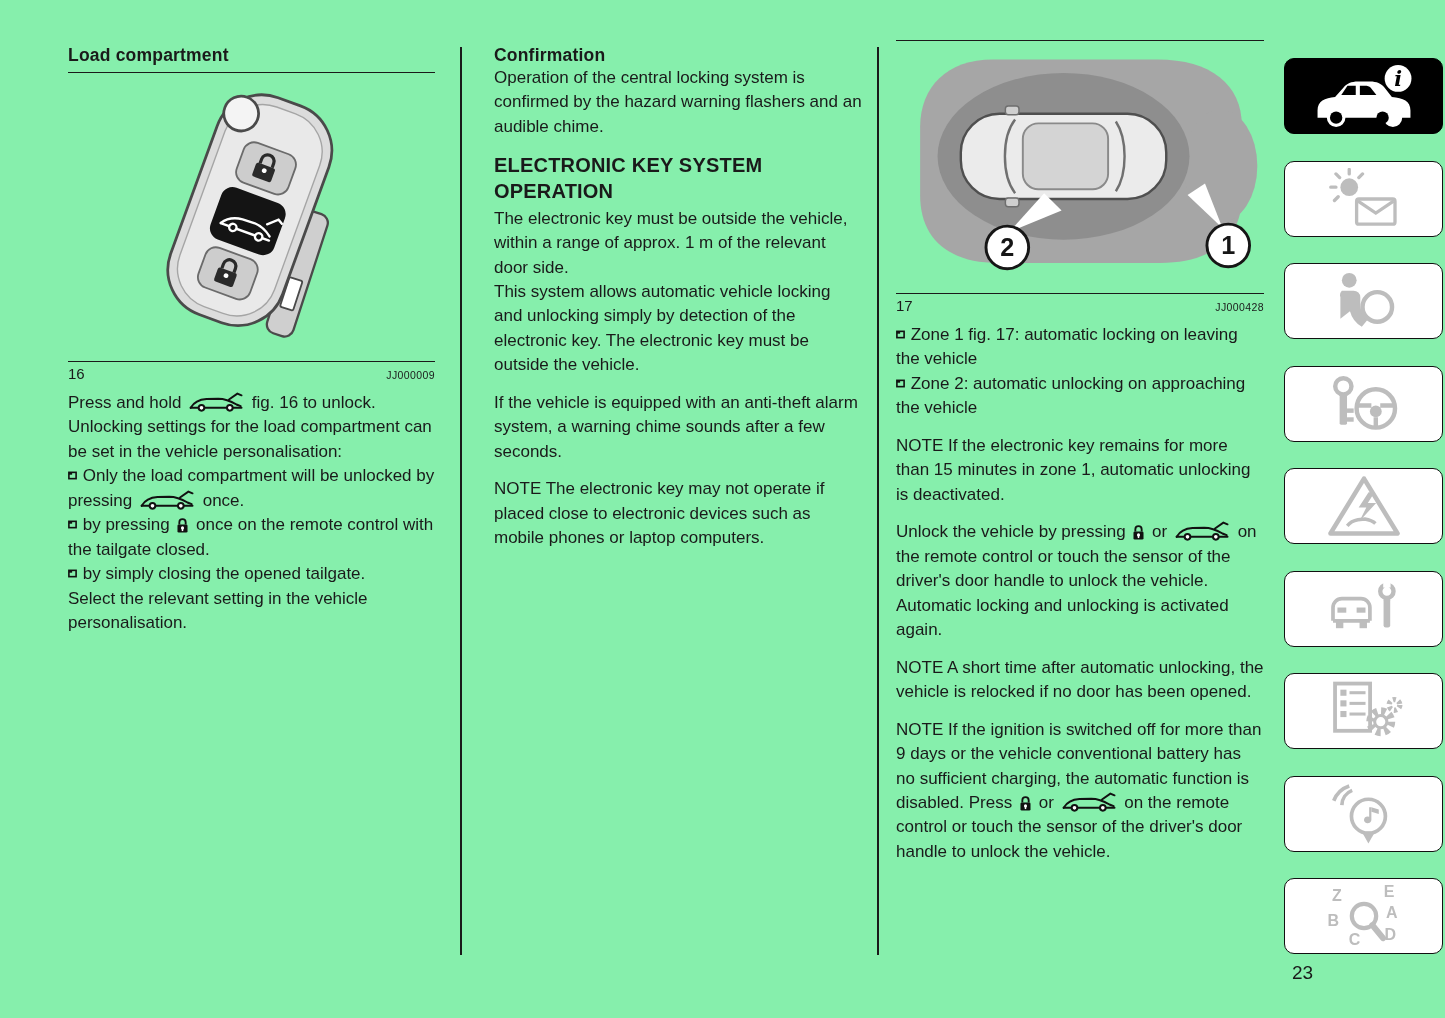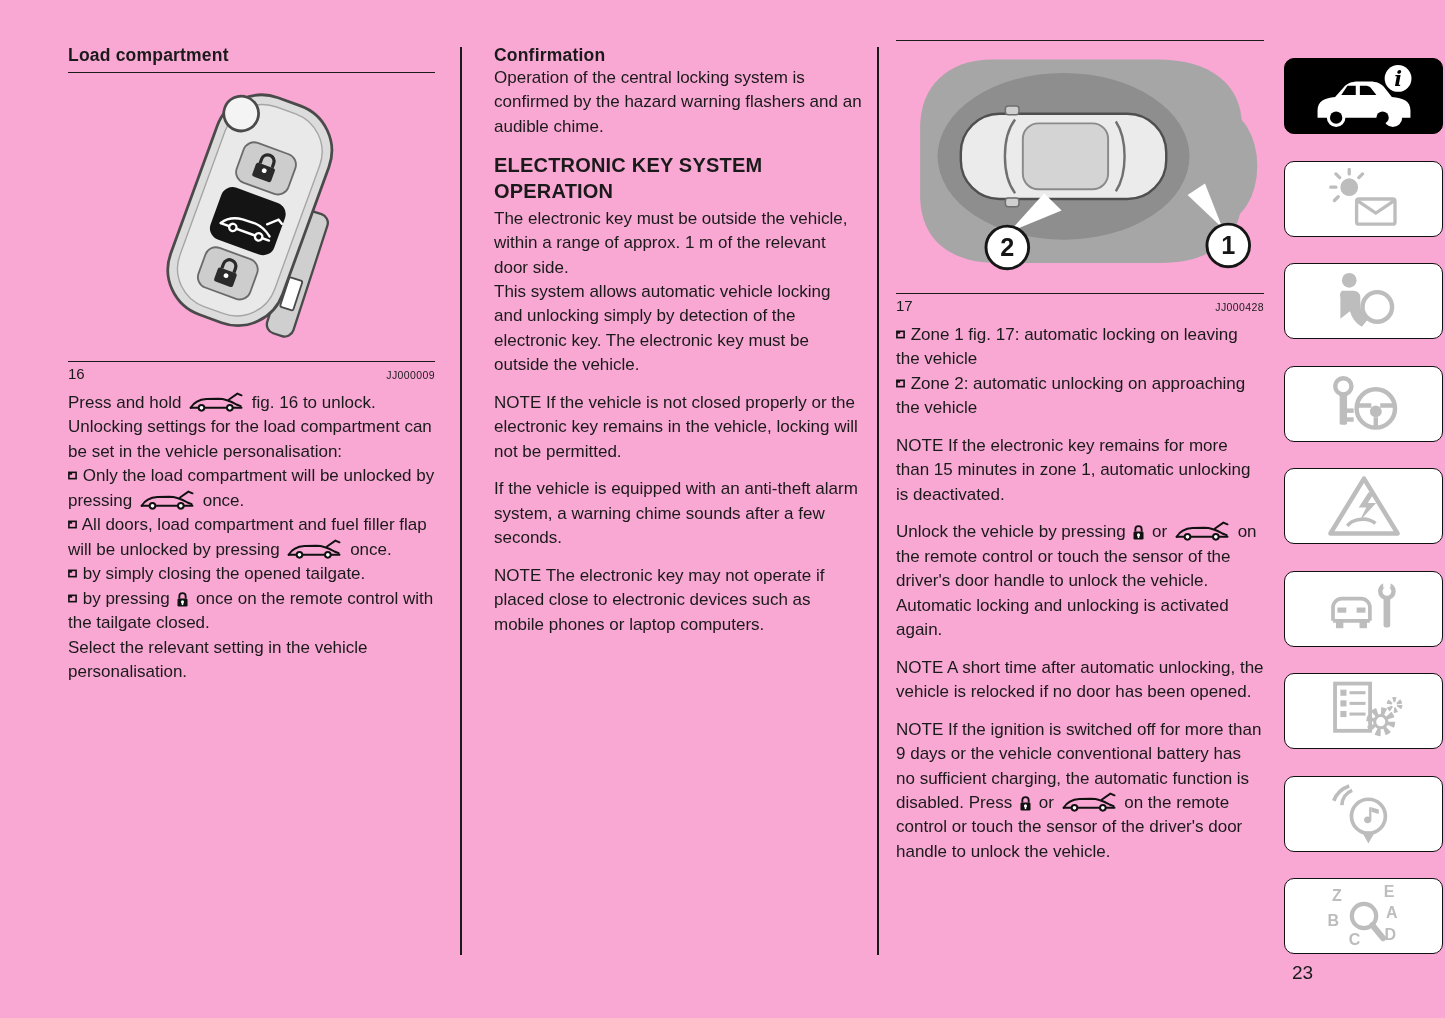--- a/index.html
+++ b/index.html
@@ -1,21 +1,21 @@
 <!DOCTYPE html>
 <html><head>
 <meta charset="utf-8">
 <style>
   * { margin:0; padding:0; box-sizing:border-box; }
   html,body { background:#ffffff; }
   body {
     width:1445px; height:1018px; position:relative; overflow:hidden;
     font-family:"Liberation Sans","DejaVu Sans",sans-serif; color:#1a1a1a;
   }
-  .page { position:absolute; inset:0; background:#f9a8d4; }
+  .page { position:absolute; inset:0; background:#86efac; }
 
   .vr { position:absolute; top:47px; width:1.5px; height:908px; background:#1a1a1a; }
   .vr1 { left:460px; } .vr2 { left:877px; }
 
   .col { position:absolute; top:45px; }
   .col-left  { left:68px;  width:367px; }
   .col-mid   { left:494px; width:368px; }
   .col-right { left:896px; width:368px; top:40px; }
 
   .colhead { font-size:17.5px; font-weight:bold; letter-spacing:.2px; }
@@ -108,52 +108,39 @@
               <path d="M3 19 C7 12 14 9 22 8.5 L36 8 C46 8 53 12 58 15 L63 17"></path>
               <path d="M3 19 H64"></path>
               <circle cx="16" cy="19" r="3.4" fill="#fff"></circle>
               <circle cx="50" cy="19" r="3.4" fill="#fff"></circle>
               <path d="M49 9 L59 2 l5 2"></path>
             </g>
           </svg></span> once.</p>
     <p class="body"><span class="ic bullet-square-icon"><svg viewBox="0 0 10 10" width="9" height="9">
             <rect x="1" y="1.5" width="8" height="7" fill="none" stroke="#111" stroke-width="1.8"></rect>
             <rect x="1" y="1.5" width="3.6" height="2.6" fill="#111"></rect>
-          </svg></span> All doors, load compartment and fuel filler flap will be unlocked by pressing <span class="ic boot-remote-button-icon"><svg viewBox="0 0 68 24" width="57" height="20">
-            <g fill="none" stroke="#111" stroke-width="2.4" stroke-linecap="round">
-              <path d="M3 19 C7 12 14 9 22 8.5 L36 8 C46 8 53 12 58 15 L63 17"></path>
-              <path d="M3 19 H64"></path>
-              <circle cx="16" cy="19" r="3.4" fill="#fff"></circle>
-              <circle cx="50" cy="19" r="3.4" fill="#fff"></circle>
-              <path d="M49 9 L59 2 l5 2"></path>
-            </g>
-          </svg></span> once.</p>
-    <p class="body"><span class="ic bullet-square-icon"><svg viewBox="0 0 10 10" width="9" height="9">
-            <rect x="1" y="1.5" width="8" height="7" fill="none" stroke="#111" stroke-width="1.8"></rect>
-            <rect x="1" y="1.5" width="3.6" height="2.6" fill="#111"></rect>
-          </svg></span> by simply closing the opened tailgate.</p>
-    <p class="body"><span class="ic bullet-square-icon"><svg viewBox="0 0 10 10" width="9" height="9">
-            <rect x="1" y="1.5" width="8" height="7" fill="none" stroke="#111" stroke-width="1.8"></rect>
-            <rect x="1" y="1.5" width="3.6" height="2.6" fill="#111"></rect>
           </svg></span> by pressing <span class="ic padlock-icon"><svg viewBox="0 0 14 18" width="13" height="17">
             <path d="M3.6 8 V5.6 a3.4 3.4 0 0 1 6.8 0 V8" fill="none" stroke="#111" stroke-width="2"></path>
             <rect x="1.6" y="8" width="10.8" height="8.6" rx="1.4" fill="#111"></rect>
             <circle cx="7" cy="11.6" r="1.7" fill="#fff"></circle>
             <rect x="6.2" y="12.4" width="1.6" height="2.6" fill="#fff"></rect>
           </svg></span> once on the remote control with the tailgate closed.</p>
+    <p class="body"><span class="ic bullet-square-icon"><svg viewBox="0 0 10 10" width="9" height="9">
+            <rect x="1" y="1.5" width="8" height="7" fill="none" stroke="#111" stroke-width="1.8"></rect>
+            <rect x="1" y="1.5" width="3.6" height="2.6" fill="#111"></rect>
+          </svg></span> by simply closing the opened tailgate.</p>
     <p class="body">Select the relevant setting in the vehicle personalisation.</p>
   </section>
 
   <section class="col col-mid">
     <h2 class="colhead">Confirmation</h2>
     <p class="body">Operation of the central locking system is confirmed by the hazard warning flashers and an audible chime.</p>
     <h1 class="mainhead">ELECTRONIC KEY SYSTEM OPERATION</h1>
     <p class="body">The electronic key must be outside the vehicle, within a range of approx. 1 m of the relevant door side.</p>
     <p class="body">This system allows automatic vehicle locking and unlocking simply by detection of the electronic key. The electronic key must be outside the vehicle.</p>
-    <p class="body gap">NOTE If the vehicle is not closed properly or the electronic key remains in the vehicle, locking will not be permitted.</p>
     <p class="body gap">If the vehicle is equipped with an anti-theft alarm system, a warning chime sounds after a few seconds.</p>
     <p class="body gap">NOTE The electronic key may not operate if placed close to electronic devices such as mobile phones or laptop computers.</p>
   </section>
 
   <section class="col col-right">
     <div class="rule"></div>
     <figure class="fig fig17">
       <svg viewBox="0 0 370 258" width="366" height="250">
         <path d="M95 18 H265 C320 18 352 44 352 86 V160 C352 205 318 228 268 228 H100 C48 228 20 202 20 158 V88 C20 46 48 18 95 18 Z" fill="#a6a6a6"></path>
         <ellipse cx="330" cy="128" rx="38" ry="58" fill="#a6a6a6"></ellipse>

